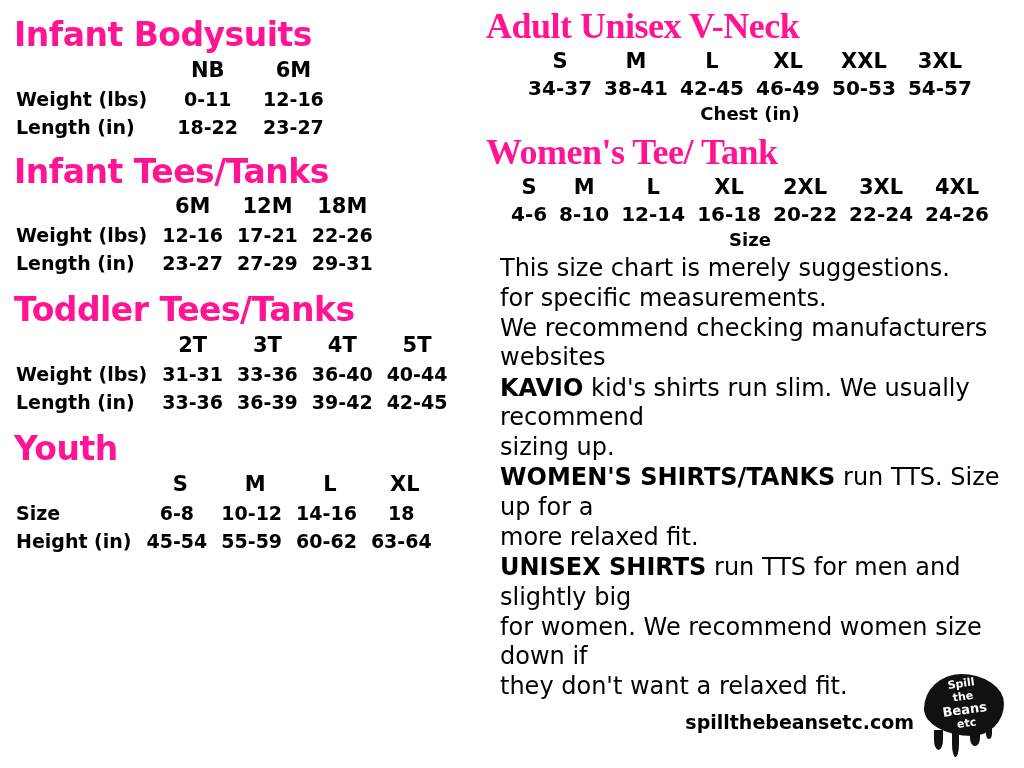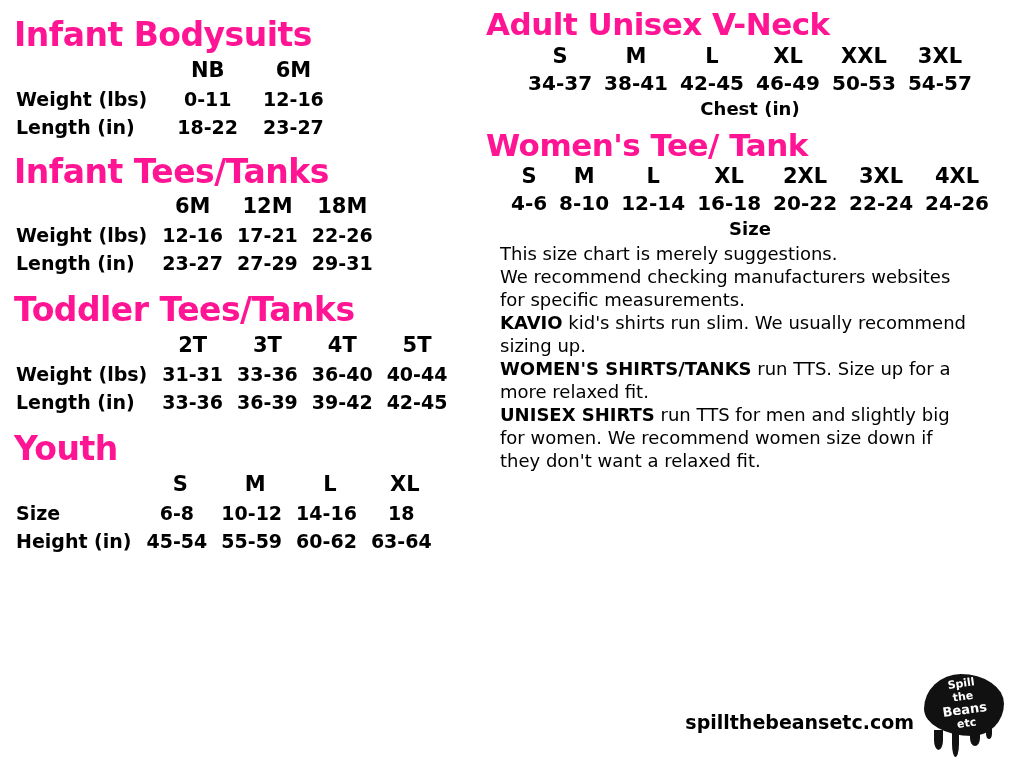--- a/index.html
+++ b/index.html
@@ -40,21 +40,22 @@
     color: #ff1493;
     font-family: "DejaVu Sans", sans-serif;
     font-weight: bold;
     font-size: 33px;
     letter-spacing: -0.5px;
     line-height: 1.05;
     margin: 0 0 2px 0;
     white-space: nowrap;
   }
   .heading.right {
-    font-size: 31px;
+    font-size: 36px;
+    font-family: Liberation Serif, serif;
   }
   table.sizes {
     border-collapse: collapse;
     font-weight: bold;
     font-size: 19px;
     color: #000;
   }
   table.sizes td, table.sizes th {
     padding: 3px 7px;
     text-align: center;
@@ -90,21 +91,21 @@
     font-weight: bold;
     font-size: 18px;
     margin-top: 2px;
   }
   .note-title {
     font-weight: bold;
     font-size: 25px;
     margin: 10px 0 2px 8px;
   }
   .note-body {
-    font-size: 18px;
+    font-size: 24px;
     line-height: 1.22;
     margin-left: 14px;
     margin-right: 6px;
   }
   .note-body p {
     margin: 0 0 1px 0;
   }
   .strong {
     font-weight: bold;
   }
@@ -321,22 +322,22 @@
           <td class="vals">24-26</td>
         </tr>
       </tbody>
         </table>
       <div class="caption">Size</div>
     </div>
 
     <div class="note">
       <div class="note-body">
         <p><span>This size chart is merely suggestions.</span></p>
+        <p><span>for specific measurements.</span></p>
         <p><span>We recommend checking manufacturers websites</span></p>
-        <p><span>for specific measurements.</span></p>
         <p><span class="strong">KAVIO</span><span> kid's shirts run slim. We usually recommend</span></p>
         <p><span>sizing up.</span></p>
         <p><span class="strong">WOMEN'S SHIRTS/TANKS</span><span> run TTS. Size up for a</span></p>
         <p><span>more relaxed fit.</span></p>
         <p><span class="strong">UNISEX SHIRTS</span><span> run TTS for men and slightly big</span></p>
         <p><span>for women. We recommend women size down if</span></p>
         <p><span>they don't want a relaxed fit.</span></p>
       </div>
     </div>
 

